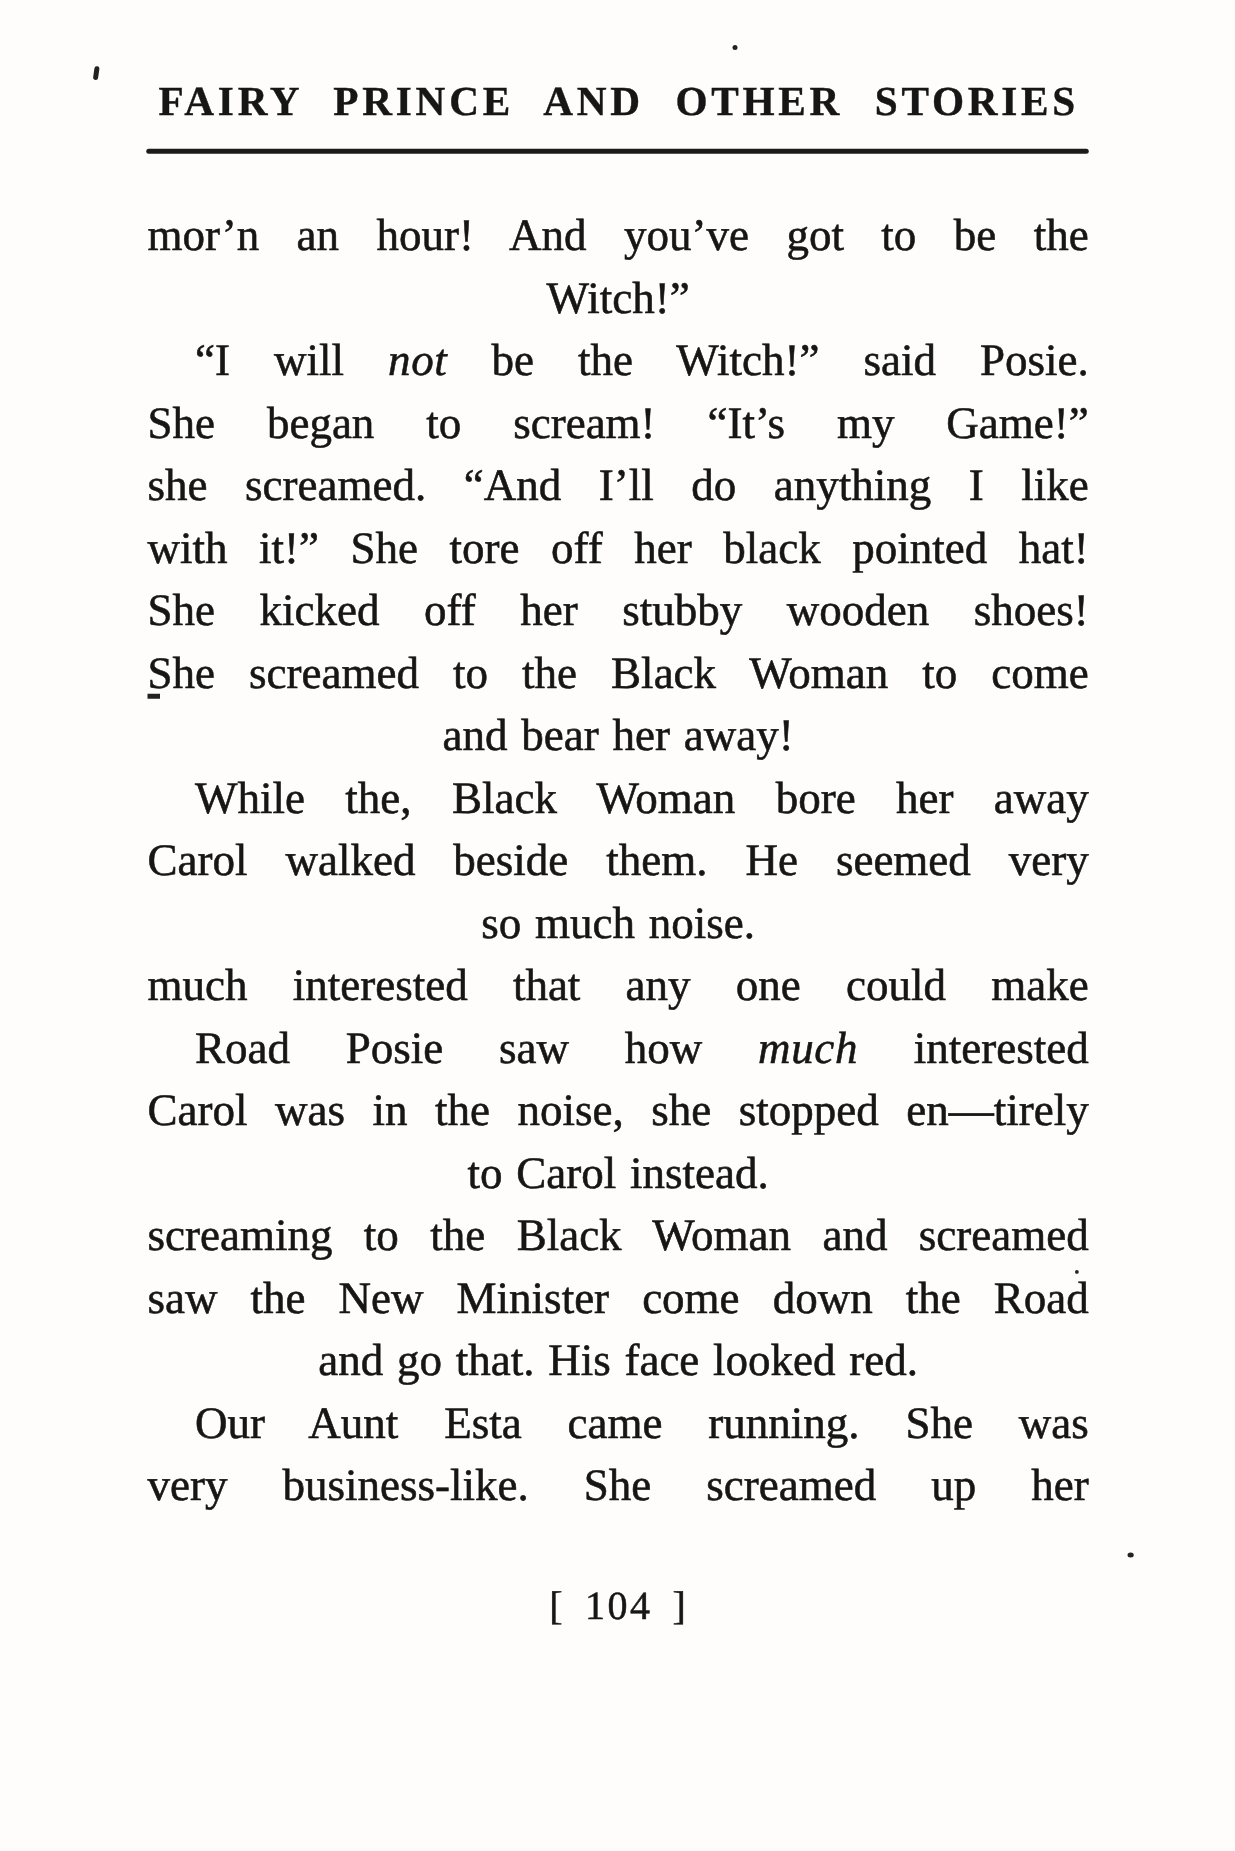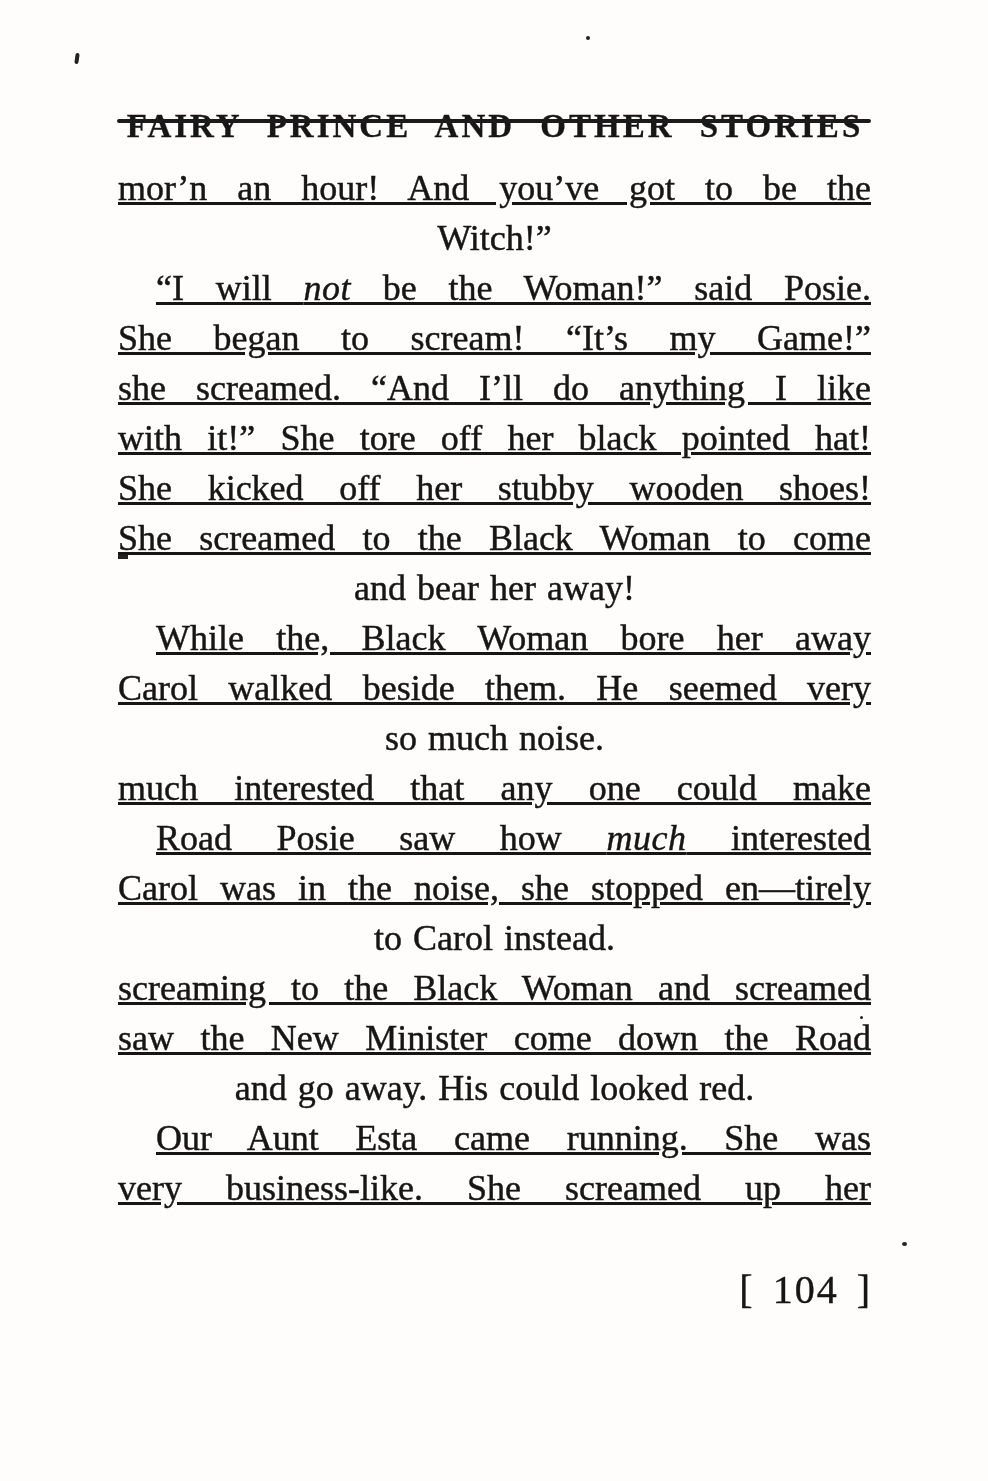--- a/index.html
+++ b/index.html
@@ -16,21 +16,20 @@
     position: absolute;
     left: 118px;
     width: 754px;
     top: 64px;
     text-align: center;
     font-size: 33px;
     font-weight: bold;
     letter-spacing: 3px;
     word-spacing: 14px;
     white-space: nowrap;
-    margin-top: 44px;
     -webkit-text-stroke: 0.3px #161616;
   }
   .header-rule {
     position: absolute;
     left: 117px;
     top: 119px;
     width: 754px;
     height: 4px;
     background: #1b1b1b;
     border-radius: 2px;
@@ -46,31 +45,30 @@
   }
   .line {
     height: 50px;
     line-height: 50px;
     text-align: center;
     white-space: normal;
   }
   .line.just {
     text-align: justify;
     text-align-last: justify;
-    text-decoration: underline;
   }
   .line.indent { padding-left: 38px; }
   .line i { font-style: italic; letter-spacing: 0.5px; }
   .page-number {
     position: absolute;
     left: 118px;
     width: 754px;
     top: 1266px;
-    text-align: right;
-    font-size: 40px;
+    text-align: center;
+    font-size: 32px;
     letter-spacing: 2px;
     word-spacing: 6px;
     -webkit-text-stroke: 0.4px #161616;
   }
   .speck { position: absolute; background: #222; }
   .speck.s1 { left: 75px;  top: 53px;   width: 4px;  height: 11px; border-radius: 2px; transform: rotate(8deg); }
   .speck.s2 { left: 586px; top: 36px;   width: 4px;  height: 4px;  border-radius: 50%; }
   .speck.s3 { left: 118px; top: 555px;  width: 10px; height: 4px; }
   .speck.s4 { left: 534px; top: 987px;  width: 3px;  height: 3px;  border-radius: 50%; }
   .speck.s5 { left: 860px; top: 1016px; width: 3px;  height: 3px;  border-radius: 50%; }
@@ -81,37 +79,37 @@
 
 <div class="page">
 
   <div class="running-header">FAIRY PRINCE AND OTHER STORIES</div>
 
   <div class="header-rule"></div>
 
   <div class="body-lines">
       <div class="line just"><span>mor’n an hour! And you’ve got to be the</span></div>
       <div class="line"><span>Witch!”</span></div>
-      <div class="line indent just"><span>“I will </span><i>not</i><span> be the Woman!” said Posie.</span></div>
+      <div class="line indent just"><span>“I will </span><i>not</i><span> be the Witch!” said Posie.</span></div>
       <div class="line just"><span>She began to scream! “It’s my Game!”</span></div>
       <div class="line just"><span>she screamed. “And I’ll do anything I like</span></div>
       <div class="line just"><span>with it!” She tore off her black pointed hat!</span></div>
       <div class="line just"><span>She kicked off her stubby wooden shoes!</span></div>
       <div class="line just"><span>She screamed to the Black Woman to come</span></div>
       <div class="line"><span>and bear her away!</span></div>
       <div class="line indent just"><span>While the, Black Woman bore her away</span></div>
       <div class="line just"><span>Carol walked beside them. He seemed very</span></div>
       <div class="line"><span>so much noise.</span></div>
       <div class="line just"><span>much interested that any one could make</span></div>
       <div class="line indent just"><span>Road Posie saw how </span><i>much</i><span> interested</span></div>
       <div class="line just"><span>Carol was in the noise, she stopped en—tirely</span></div>
       <div class="line"><span>to Carol instead.</span></div>
       <div class="line just"><span>screaming to the Black Woman and screamed</span></div>
       <div class="line just"><span>saw the New Minister come down the Road</span></div>
-      <div class="line"><span>and go away. His could looked red.</span></div>
+      <div class="line"><span>and go that. His face looked red.</span></div>
       <div class="line indent just"><span>Our Aunt Esta came running. She was</span></div>
       <div class="line just"><span>very business-like. She screamed up her</span></div>
     </div>
 
   <div class="page-number">[ 104 ]</div>
 
   <div class="speck s1"></div>
   <div class="speck s2"></div>
   <div class="speck s3"></div>
   <div class="speck s4"></div>

